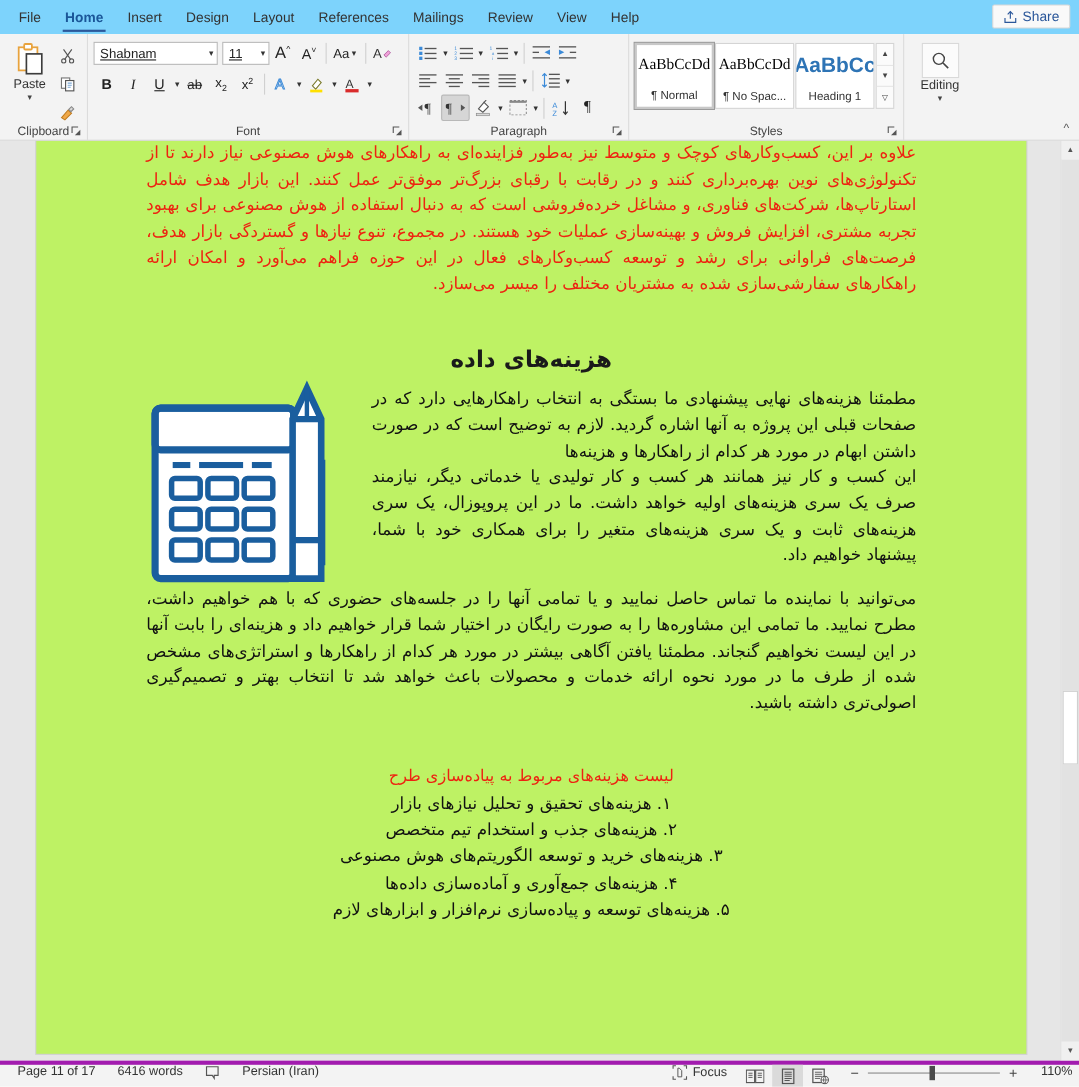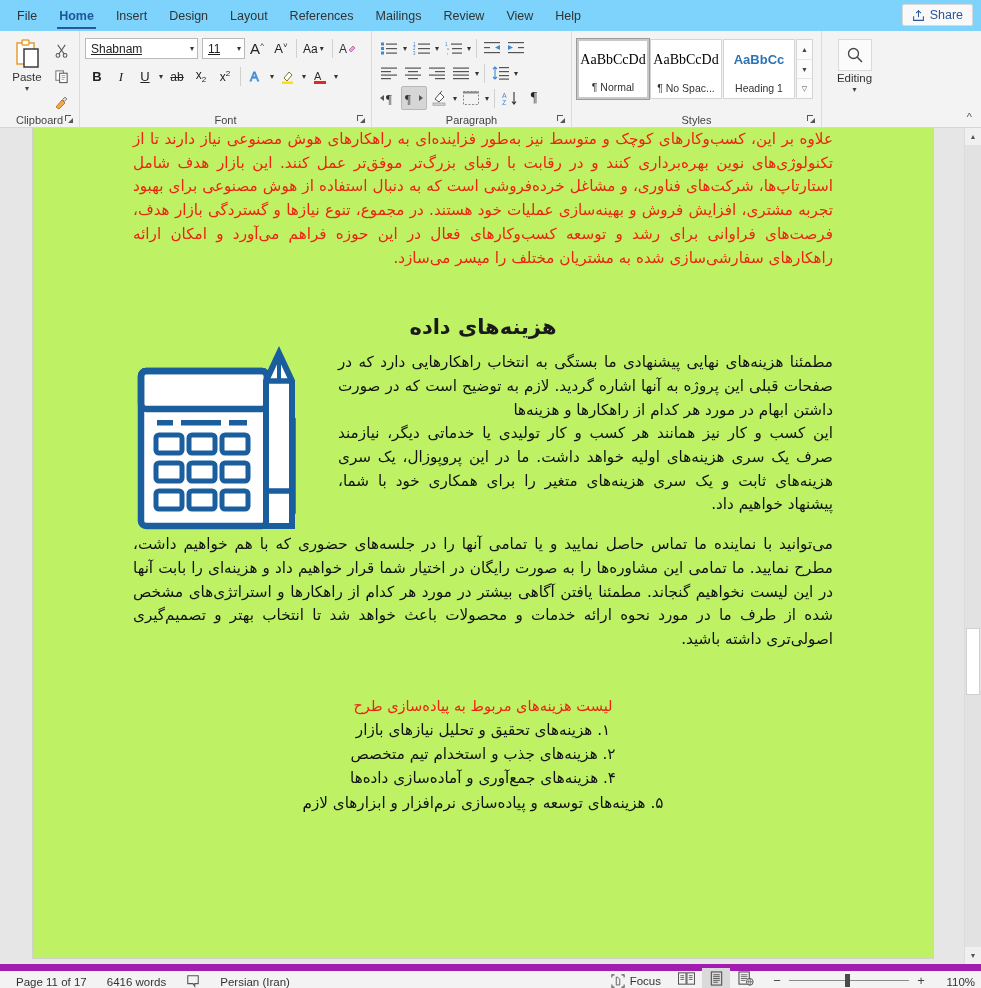--- a/index.html
+++ b/index.html
@@ -133,21 +133,21 @@
     width: 72px; height: 60px; border: 1px solid #d4d4d4; background:#fff;
     display:flex; flex-direction:column; cursor:pointer;
   }
   .stylebox + .stylebox { margin-left: 1px; }
   .stylebox.sel { border: 2px solid #c8c8c8; outline: 1px solid #9b9b9b; }
   .sb-prev {
     flex:1; display:flex; align-items:center; justify-content:center;
     font-family: "Liberation Serif", serif; font-size: 14px; color:#000;
     overflow:hidden; white-space:nowrap;
   }
-  .sb-prev.h1 { font-size:13px; color:#2e74b5; font-family:"Liberation Sans",sans-serif; }
+  .sb-prev.h1 { font-size:19px; color:#2e74b5; font-family:"Liberation Sans",sans-serif; }
   .sb-name {
     height:19px; line-height:19px; text-align:center; font-size:10.5px; color:#333;
     overflow:hidden; white-space:nowrap;
   }
   .style-scroll {
     width:17px; height:60px; border:1px solid #d4d4d4; background:#fbfbfb;
     display:flex; flex-direction:column; margin-left:1px;
   }
   .ss-btn { flex:1; display:flex; align-items:center; justify-content:center; font-size:7px; color:#444; cursor:pointer; }
   .ss-btn + .ss-btn { border-top:1px solid #e6e6e6; }
@@ -219,22 +219,22 @@
   .vs-arrow.top { position:absolute; top:0; left:0; right:0; }
   .vs-arrow.bot { position:absolute; bottom:0; left:0; right:0; }
   .vs-thumb {
     position:absolute; left:1px; right:1px; top:500px; height:67px;
     background:#ffffff; border:1px solid #d0d0d0; cursor:pointer;
   }
   .vs-track { position:absolute; top:17px; bottom:17px; left:0; right:0; background:#e2e2e2; }
 
   
   .statusbar {
-    height: 24px; background: #f3f3f3; border-top: 7px solid #a21caf;
-    display: flex; align-items: flex-end; flex: none;
+    height: 24px; background: #f3f3f3; border-top: 4px solid #a21caf;
+    display: flex; align-items: flex-start; flex: none;
     font-size: 11.5px; color: #333; padding: 0 6px;
   }
   .sb-item { padding: 0 10px; cursor: pointer; white-space: nowrap; display:flex; align-items:center; gap:5px;}
   .sb-spacer { flex: 1; }
   .view-btn {
     width: 28px; height: 20px; display:flex; align-items:center; justify-content:center;
     cursor:pointer; margin: 0 1px;
   }
   .view-btn.active { background:#dadada; }
   .zoom-wrap { display:flex; align-items:center; gap:6px; padding: 0 6px 0 10px; }
@@ -697,20 +697,21 @@
         </div>
 
         <p class="para">می‌توانید با نماینده ما تماس حاصل نمایید و یا تمامی آنها را در جلسه‌های حضوری که با هم خواهیم داشت، مطرح نمایید. ما تمامی این مشاوره‌ها را به صورت رایگان در اختیار شما قرار خواهیم داد و هزینه‌ای را بابت آنها در این لیست نخواهیم گنجاند. مطمئنا یافتن آگاهی بیشتر در مورد هر کدام از راهکارها و استراتژی‌های مشخص شده از طرف ما در مورد نحوه ارائه خدمات و محصولات باعث خواهد شد تا انتخاب بهتر و تصمیم‌گیری اصولی‌تری داشته باشید.</p>
 
         <div class="spacer-lg"></div>
 
         <div class="listblock">
           <div class="lh">لیست هزینه‌های مربوط به پیاده‌سازی طرح</div>
           <div class="li">۱. هزینه‌های تحقیق و تحلیل نیازهای بازار</div>
           <div class="li">۲. هزینه‌های جذب و استخدام تیم متخصص</div>
+          <div class="li">۳. هزینه‌های خرید و توسعه الگوریتم‌های هوش مصنوعی</div>
           <div class="li">۴. هزینه‌های جمع‌آوری و آماده‌سازی داده‌ها</div>
           <div class="li">۵. هزینه‌های توسعه و پیاده‌سازی نرم‌افزار و ابزارهای لازم</div>
         </div>
 
       </div>
     </div>
   </div>
 
   <div class="vscroll">
     <div class="vs-track"></div>

